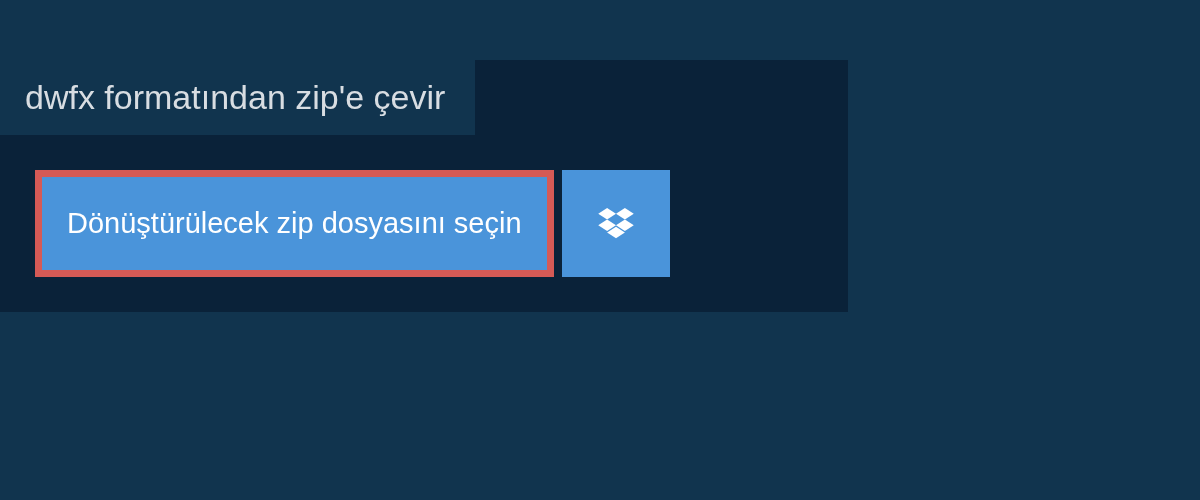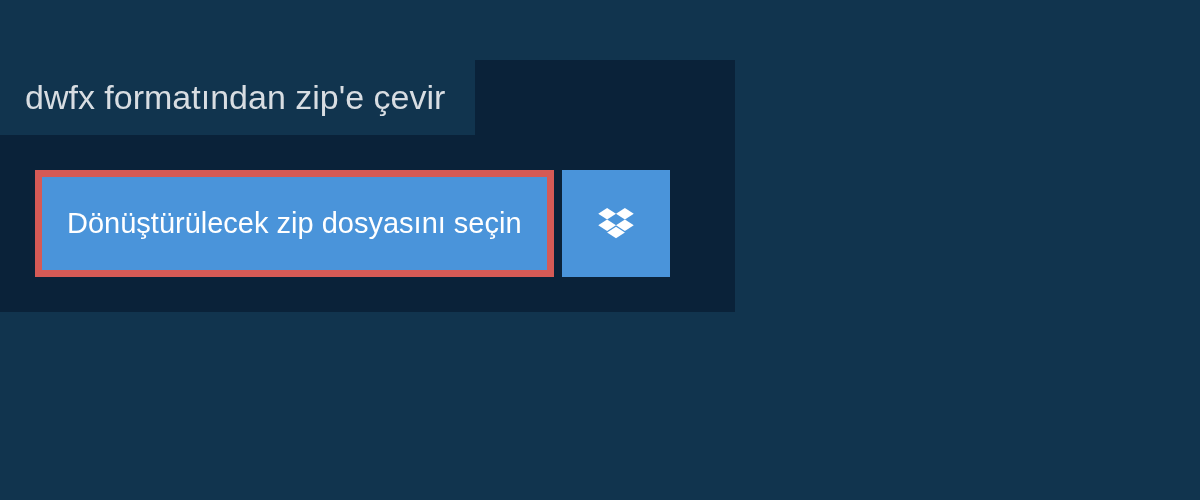--- a/index.html
+++ b/index.html
@@ -9,21 +9,21 @@
     }
     body {
       width: 1200px;
       height: 500px;
       background: #11344e;
       font-family: -apple-system, BlinkMacSystemFont, "Segoe UI", Arial, sans-serif;
       overflow: hidden;
     }
     .panel {
       background: #0a2239;
-      width: 735px;
+      width: 848px;
       margin-top: 60px;
       padding-bottom: 35px;
     }
     .title-bar {
       background: #11344e;
       display: inline-block;
       padding: 18px 30px 18px 25px;
       margin-bottom: 35px;
     }
     .title {

